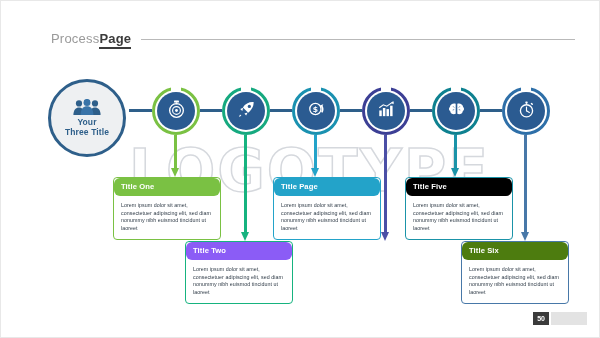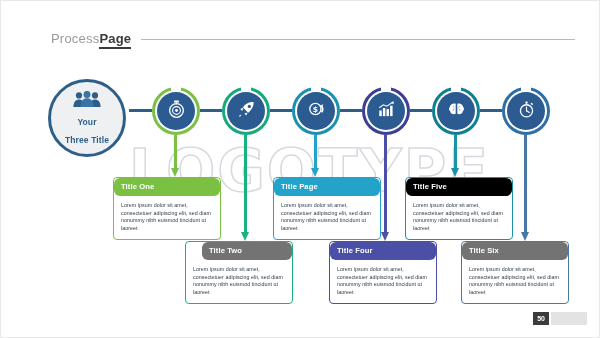--- a/index.html
+++ b/index.html
@@ -38,21 +38,21 @@
     position:absolute;left:47px;top:78px;width:78px;height:78px;
     border-radius:50%;
     background:#eef0f2;
     border:3px solid #2e5f8a;
     box-sizing:border-box;
     display:flex;flex-direction:column;align-items:center;justify-content:center;
   }
   #maincircle .mt-icon{margin-bottom:1px;line-height:0;}
   #maincircle .mt-text{
     font-size:8.5px;font-weight:700;color:#2e5f8a;text-align:center;
-    line-height:10px;letter-spacing:.1px;margin-top:8px;
+    line-height:10px;letter-spacing:.1px;
   }
 
   
   .node{
     position:absolute;top:86px;width:48px;height:48px;
   }
   .node .ring{
     position:absolute;inset:0;border-radius:50%;
     box-sizing:border-box;border:3px solid;
   }
@@ -274,31 +274,27 @@
     <div class="card-head" style="background:#23a3c9;">Title Page</div>
     <div class="card-body">Lorem ipsum dolor sit amet, consectetuer adipiscing elit, sed diam nonummy nibh euismod tincidunt ut laoreet</div>
   </div>
 
   <div class="card" style="left:404px;top:176px;border:1px solid #1a93a8;">
     <div class="card-head" style="background:#000000;">Title Five</div>
     <div class="card-body">Lorem ipsum dolor sit amet, consectetuer adipiscing elit, sed diam nonummy nibh euismod tincidunt ut laoreet</div>
   </div>
 
   <div class="card" style="left:184px;top:240px;border:1px solid #16b37f;">
-    <div class="card-head" style="background:#737373;margin-left:16px;">Title Two</div>
-    <div class="card-body">Lorem ipsum dolor sit amet, consectetuer adipiscing elit, sed diam nonummy nibh euismod tincidunt ut laoreet</div>
-  </div>
-
-  <div class="card" style="left:328px;top:240px;border:1px solid #4b4fa6;">
-    <div class="card-head" style="background:#4b4fa6;">Title Four</div>
-    <div class="card-body">Lorem ipsum dolor sit amet, consectetuer adipiscing elit, sed diam nonummy nibh euismod tincidunt ut laoreet</div>
-  </div>
+    <div class="card-head" style="background:#8b5cf6;">Title Two</div>
+    <div class="card-body">Lorem ipsum dolor sit amet, consectetuer adipiscing elit, sed diam nonummy nibh euismod tincidunt ut laoreet</div>
+  </div>
+
 
   <div class="card" style="left:460px;top:240px;border:1px solid #4878a8;">
-    <div class="card-head" style="background:#737373;">Title Six</div>
+    <div class="card-head" style="background:#4d7c0f;">Title Six</div>
     <div class="card-body">Lorem ipsum dolor sit amet, consectetuer adipiscing elit, sed diam nonummy nibh euismod tincidunt ut laoreet</div>
   </div>
 
   <div id="footer">
     <div class="fb-num">50</div>
     <div class="fb-bar"></div>
   </div>
 
 </div>
 

